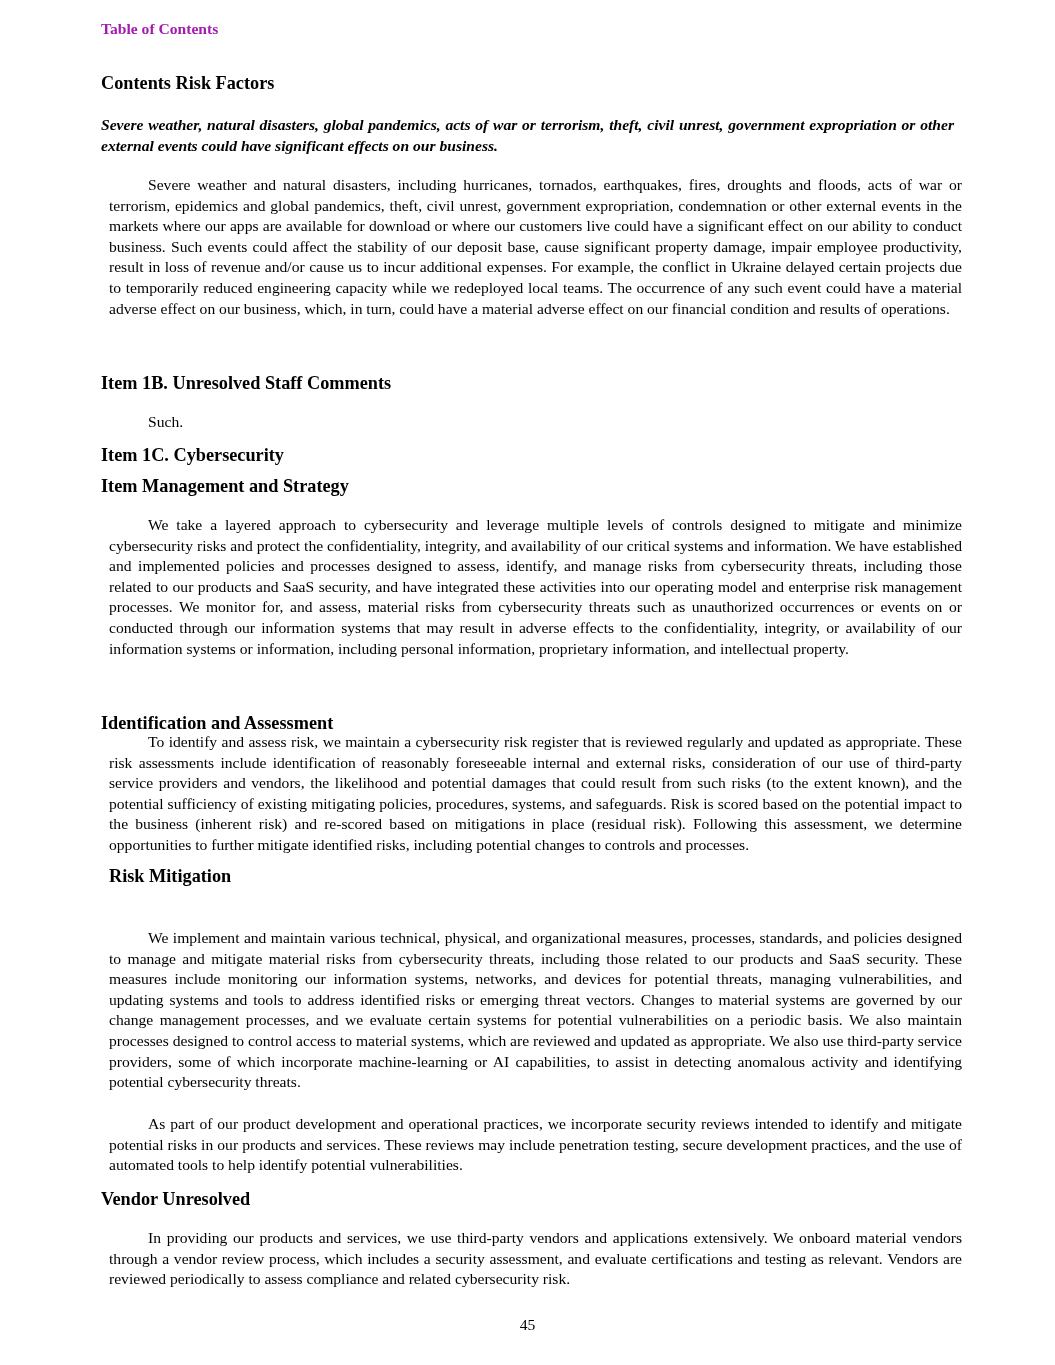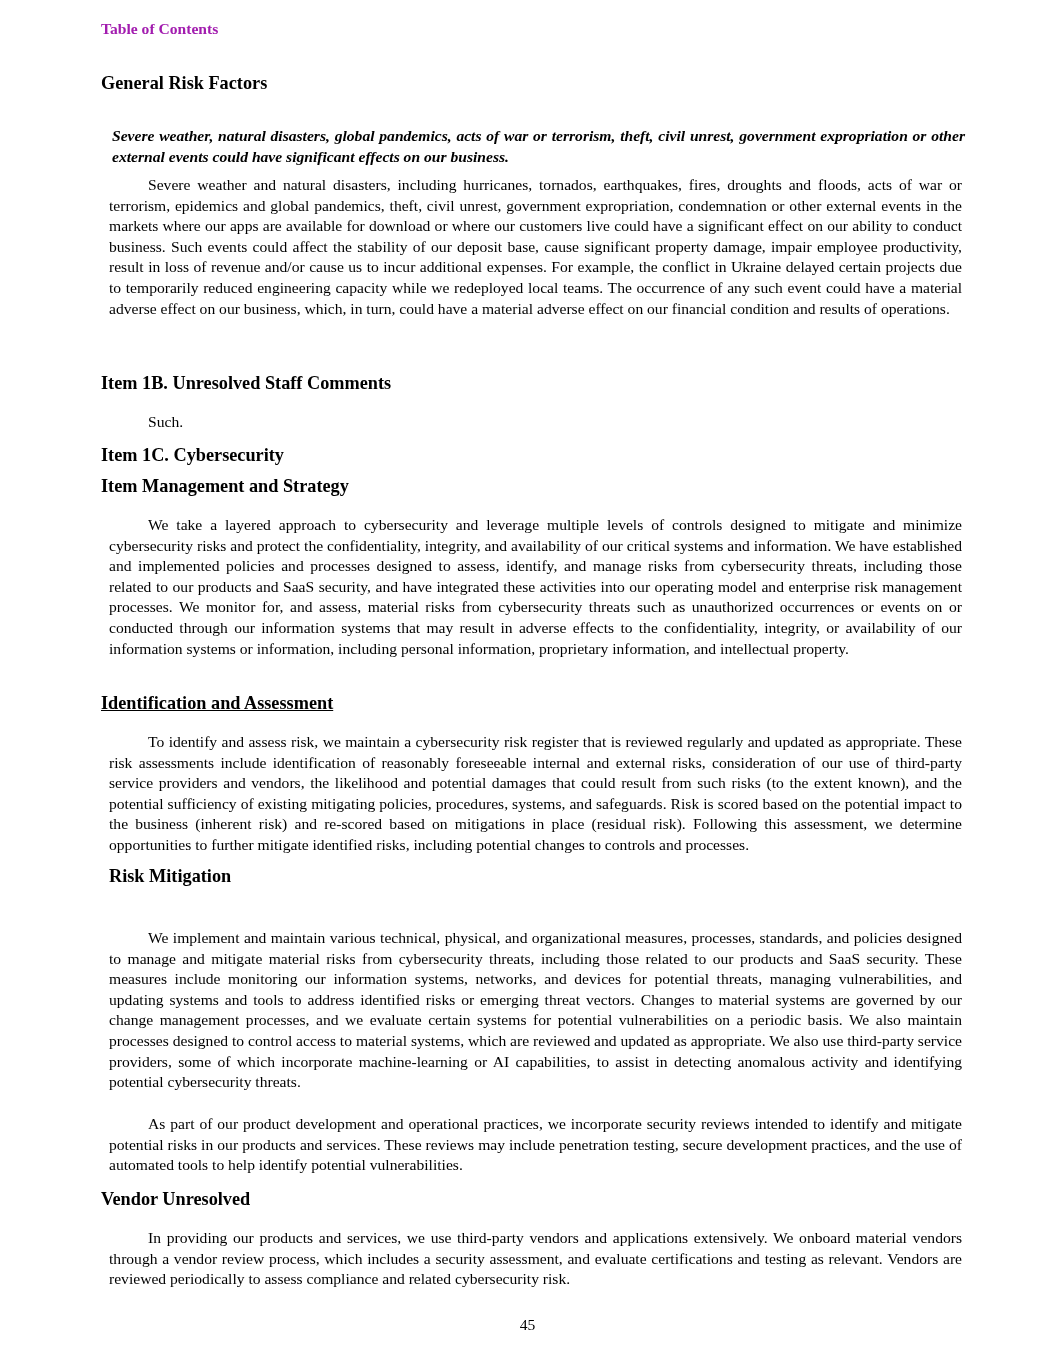--- a/index.html
+++ b/index.html
@@ -36,21 +36,21 @@
     .heading {
       position: absolute;
       left: 0;
       font-weight: bold;
       margin: 0;
       white-space: nowrap;
     }
     .italic-heading {
       position: absolute;
       left: 0;
-      margin: 11px;
+      margin: 0;
       font-weight: bold;
       font-style: italic;
       text-align: justify;
       text-align-last: left;
       width: 853px;
     }
     .para {
       position: absolute;
       left: 0;
       width: 853px;
@@ -67,37 +67,37 @@
       margin: 0;
     }
   </style>
 </head>
 <body>
 
 <div class="page">
 
   <a class="toc-link">Table of Contents</a>
 
-  <h3 class="heading" style="top:73px;">General Risk Factors</h3>
+  <h3 class="heading" style="top:73px;">Contents Risk Factors</h3>
 
   <p class="italic-heading" style="top:115px;">Severe weather, natural disasters, global pandemics, acts of war or terrorism, theft, civil unrest, government expropriation or other external events could have significant effects on our business.</p>
 
   <p class="para" style="top:167px;">Severe weather and natural disasters, including hurricanes, tornados, earthquakes, fires, droughts and floods, acts of war or terrorism, epidemics and global pandemics, theft, civil unrest, government expropriation, condemnation or other external events in the markets where our apps are available for download or where our customers live could have a significant effect on our ability to conduct business. Such events could affect the stability of our deposit base, cause significant property damage, impair employee productivity, result in loss of revenue and/or cause us to incur additional expenses. For example, the conflict in Ukraine delayed certain projects due to temporarily reduced engineering capacity while we redeployed local teams. The occurrence of any such event could have a material adverse effect on our business, which, in turn, could have a material adverse effect on our financial condition and results of operations.</p>
 
   <h3 class="heading" style="top:373px;">Item 1B. Unresolved Staff Comments</h3>
 
   <p class="para" style="top:404px;">Such.</p>
 
   <h3 class="heading" style="top:445px;">Item 1C. Cybersecurity</h3>
 
   <h3 class="heading" style="top:476px;">Item Management and Strategy</h3>
 
   <p class="para" style="top:507px;">We take a layered approach to cybersecurity and leverage multiple levels of controls designed to mitigate and minimize cybersecurity risks and protect the confidentiality, integrity, and availability of our critical systems and information. We have established and implemented policies and processes designed to assess, identify, and manage risks from cybersecurity threats, including those related to our products and SaaS security, and have integrated these activities into our operating model and enterprise risk management processes. We monitor for, and assess, material risks from cybersecurity threats such as unauthorized occurrences or events on or conducted through our information systems that may result in adverse effects to the confidentiality, integrity, or availability of our information systems or information, including personal information, proprietary information, and intellectual property.</p>
 
-  <h3 class="heading" style="top:693px;text-decoration:underline;">Identification and Assessment</h3>
+  <h3 class="heading" style="top:713px;">Identification and Assessment</h3>
 
   <p class="para" style="top:724px;">To identify and assess risk, we maintain a cybersecurity risk register that is reviewed regularly and updated as appropriate. These risk assessments include identification of reasonably foreseeable internal and external risks, consideration of our use of third-party service providers and vendors, the likelihood and potential damages that could result from such risks (to the extent known), and the potential sufficiency of existing mitigating policies, procedures, systems, and safeguards. Risk is scored based on the potential impact to the business (inherent risk) and re-scored based on mitigations in place (residual risk). Following this assessment, we determine opportunities to further mitigate identified risks, including potential changes to controls and processes.</p>
 
   <h3 class="heading" style="top:866px;margin-left:8px;">Risk Mitigation</h3>
 
   <p class="para" style="top:920px;">We implement and maintain various technical, physical, and organizational measures, processes, standards, and policies designed to manage and mitigate material risks from cybersecurity threats, including those related to our products and SaaS security. These measures include monitoring our information systems, networks, and devices for potential threats, managing vulnerabilities, and updating systems and tools to address identified risks or emerging threat vectors. Changes to material systems are governed by our change management processes, and we evaluate certain systems for potential vulnerabilities on a periodic basis. We also maintain processes designed to control access to material systems, which are reviewed and updated as appropriate. We also use third-party service providers, some of which incorporate machine-learning or AI capabilities, to assist in detecting anomalous activity and identifying potential cybersecurity threats.</p>
 
   <p class="para" style="top:1106px;">As part of our product development and operational practices, we incorporate security reviews intended to identify and mitigate potential risks in our products and services. These reviews may include penetration testing, secure development practices, and the use of automated tools to help identify potential vulnerabilities.</p>
 
   <h3 class="heading" style="top:1189px;">Vendor Unresolved</h3>

